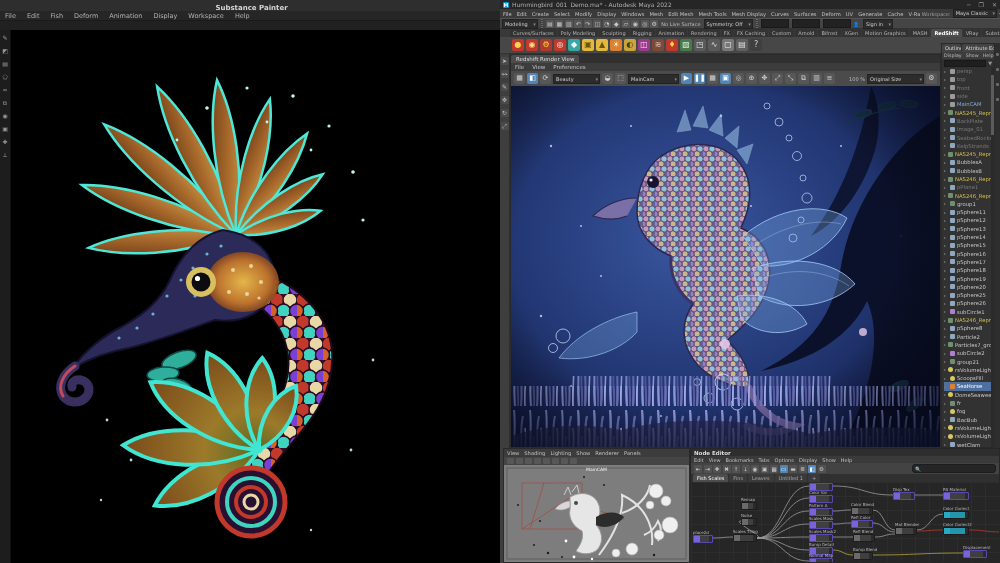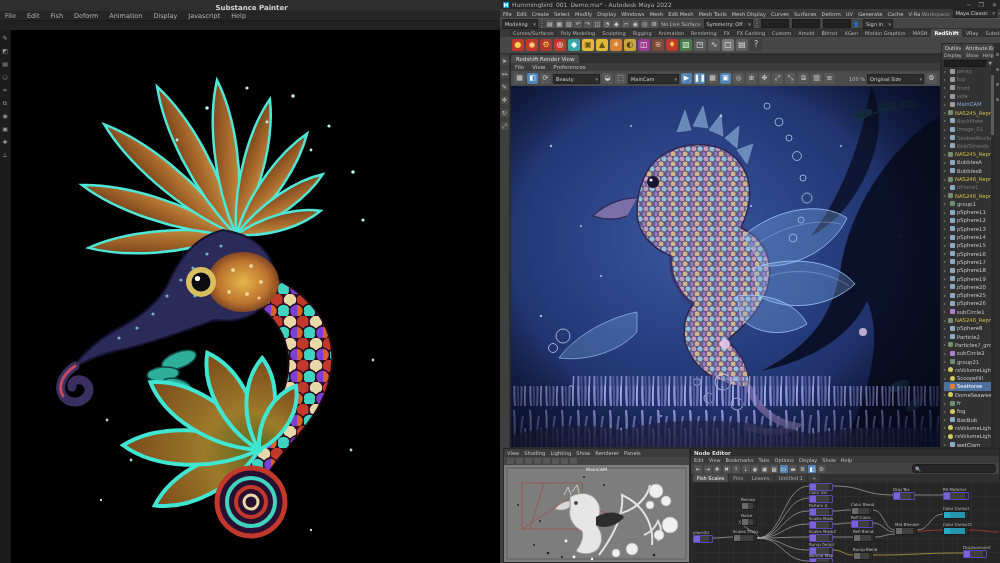--- a/index.html
+++ b/index.html
@@ -136,21 +136,21 @@
       <div class="sp-title">Substance Painter</div>
     </div>
     <div class="r sp-menubar">
 
     <span>File</span>
         <span>Edit</span>
         <span>Fish</span>
         <span>Deform</span>
         <span>Animation</span>
         <span>Display</span>
-        <span>Javascript</span>
+        <span>Workspace</span>
         <span>Help</span>
       </div>
     <div class="r sp-ctxbar"></div>
     <div class="r sp-toolstrip">
 
     <div class="sp-tool" data-icon="brush-tool-icon"><span>✎</span></div>
         <div class="sp-tool" data-icon="eraser-tool-icon"><span>◩</span></div>
         <div class="sp-tool" data-icon="projection-tool-icon"><span>▤</span></div>
         <div class="sp-tool" data-icon="polygon-fill-tool-icon"><span>⬠</span></div>
         <div class="sp-tool" data-icon="smudge-tool-icon"><span>≈</span></div>

